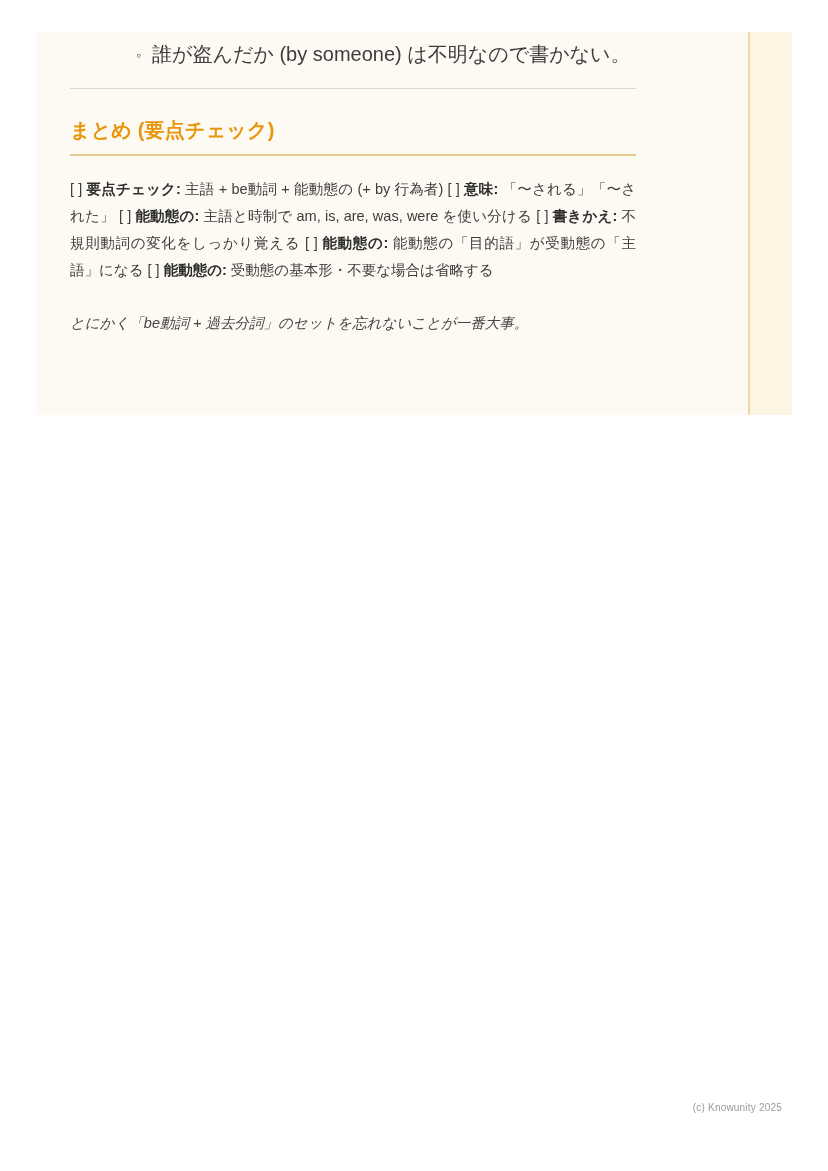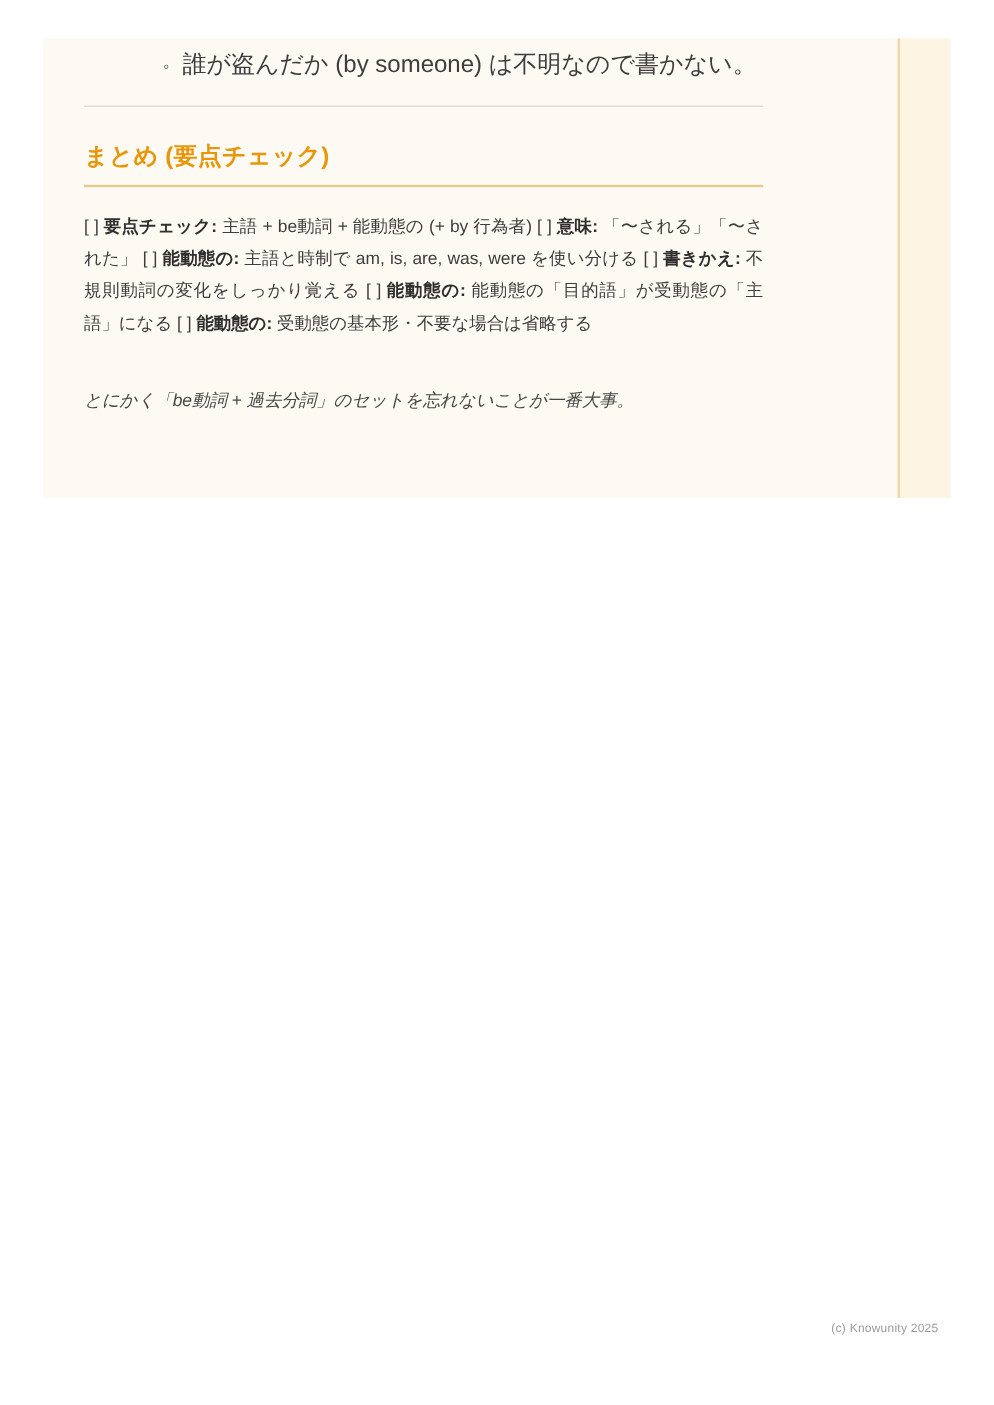--- a/index.html
+++ b/index.html
@@ -98,21 +98,21 @@
   .summary-para b {
     font-weight: bold;
     color: #2f2f2f;
   }
 
   .closing-para {
     font-size: 14.5px;
     line-height: 24px;
     color: #454545;
     font-style: italic;
-    margin: 38px 0 0 0;
+    margin: 27px 0 0 0;
     width: 566px;
   }
 
   .footer {
     position: absolute;
     right: 46px;
     top: 1102px;
     font-size: 10px;
     color: #9a9a9a;
     letter-spacing: 0.2px;

